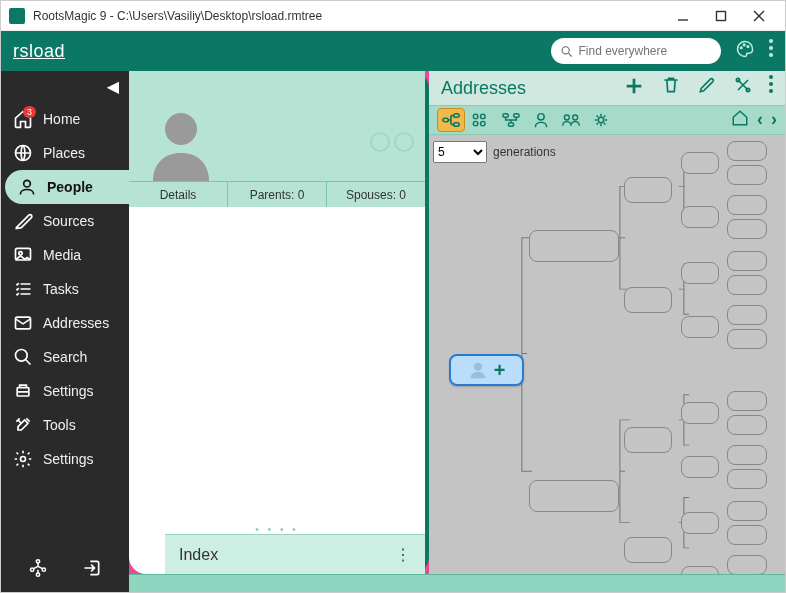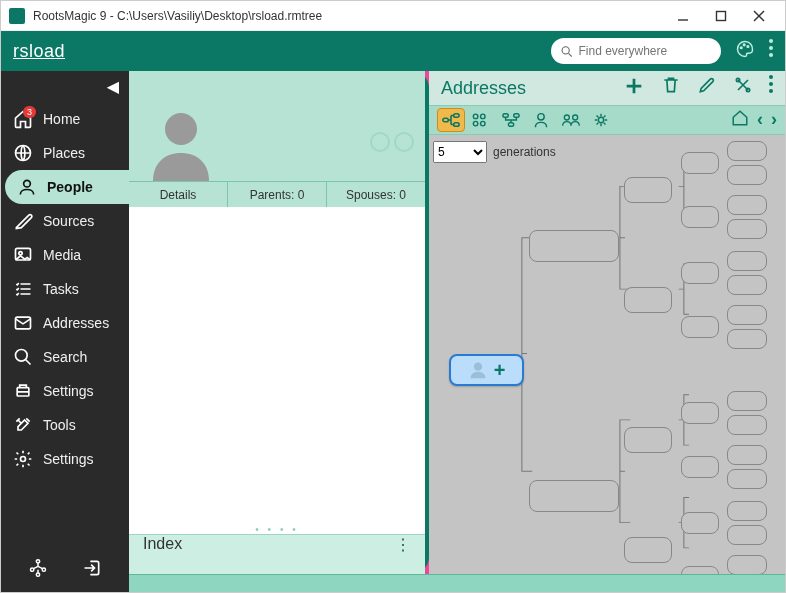--- a/index.html
+++ b/index.html
@@ -31,21 +31,21 @@
 .main-body { flex: 1; display: flex; min-height: 0; }
 .left-pane { width: 300px; display: flex; flex-direction: column; border-right: 4px solid #0a7864; background: #fff; border-radius: 17px; }
 .person-header { background: #b6e3d4; height: 110px; position: relative; display: flex; align-items: flex-end; }
 .silhouette { position: absolute; left: 12px; bottom: 0; }
 .person-header .bg-circles { position: absolute; right: 10px; bottom: 28px; display: flex; gap: 2px; opacity: 0.5; }
 .tabrow { height: 26px; background: #b6e3d4; display: flex; border-top: 1px solid #7cc4ad; }
 .tabrow .tab { flex: 1; display: flex; align-items: center; justify-content: center; font-size: 12px; color: #333; border-right: 1px solid #7cc4ad; cursor: pointer; }
 .tabrow .tab:last-child { border-right: none; }
 .detail-body { flex: 1; background: #fff; }
 .dots-handle { text-align: center; color: #8dccb9; letter-spacing: 3px; height: 10px; font-size: 10px; }
-.index-bar { height: 40px; background: #cdeee3; display: flex; padding: 0 14px; color: #333; font-size: 16px; border-top: 1px solid #9fd6c3; }
+.index-bar { height: 40px; background: #cdeee3; display: flex; align-items: center; padding: 0 14px; color: #333; font-size: 16px; border-top: 1px solid #9fd6c3; margin-left: 36px; }
 .index-bar .more { margin-left: auto; cursor: pointer; color: #1a5b4a; }
 .right-pane { flex: 1; display: flex; flex-direction: column; background: #d0e8df; min-width: 0; position: relative; }
 .right-header { height: 34px; display: flex; align-items: center; padding: 0 12px; background: #d0e8df; }
 .right-header .title { color: #0a7864; font-size: 18px; font-weight: 500; }
 .right-header .actions { margin-left: auto; display: flex; gap: 16px; color: #0a7864; }
 .right-header .actions .a { cursor: pointer; }
 .view-toolbar { height: 30px; background: #a7dbc9; display: flex; align-items: center; padding: 0 8px; gap: 2px; border-top: 1px solid #8bc9b4; border-bottom: 1px solid #8bc9b4; }
 .view-toolbar .vbtn { width: 28px; height: 24px; display: flex; align-items: center; justify-content: center; cursor: pointer; color: #0a7864; border-radius: 4px; }
 .view-toolbar .vbtn.active { background: #f0b94a; border: 1px solid #c98e1e; color: #0a7864; }
 .view-toolbar .nav-right { margin-left: auto; display: flex; gap: 8px; color: #0a7864; }

